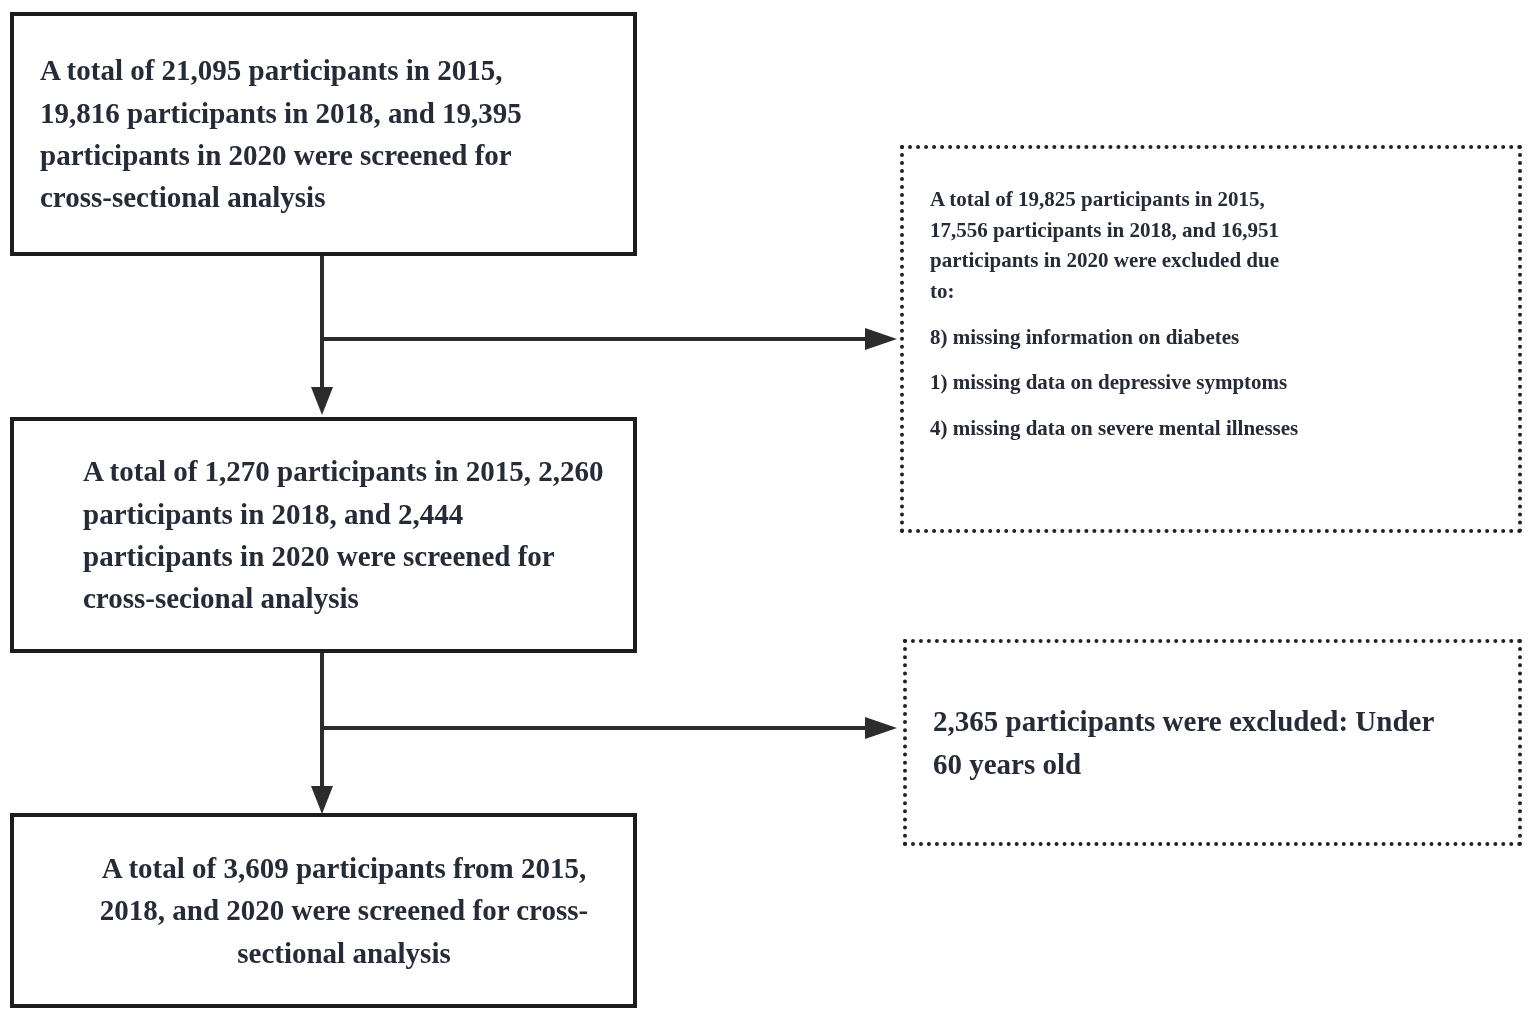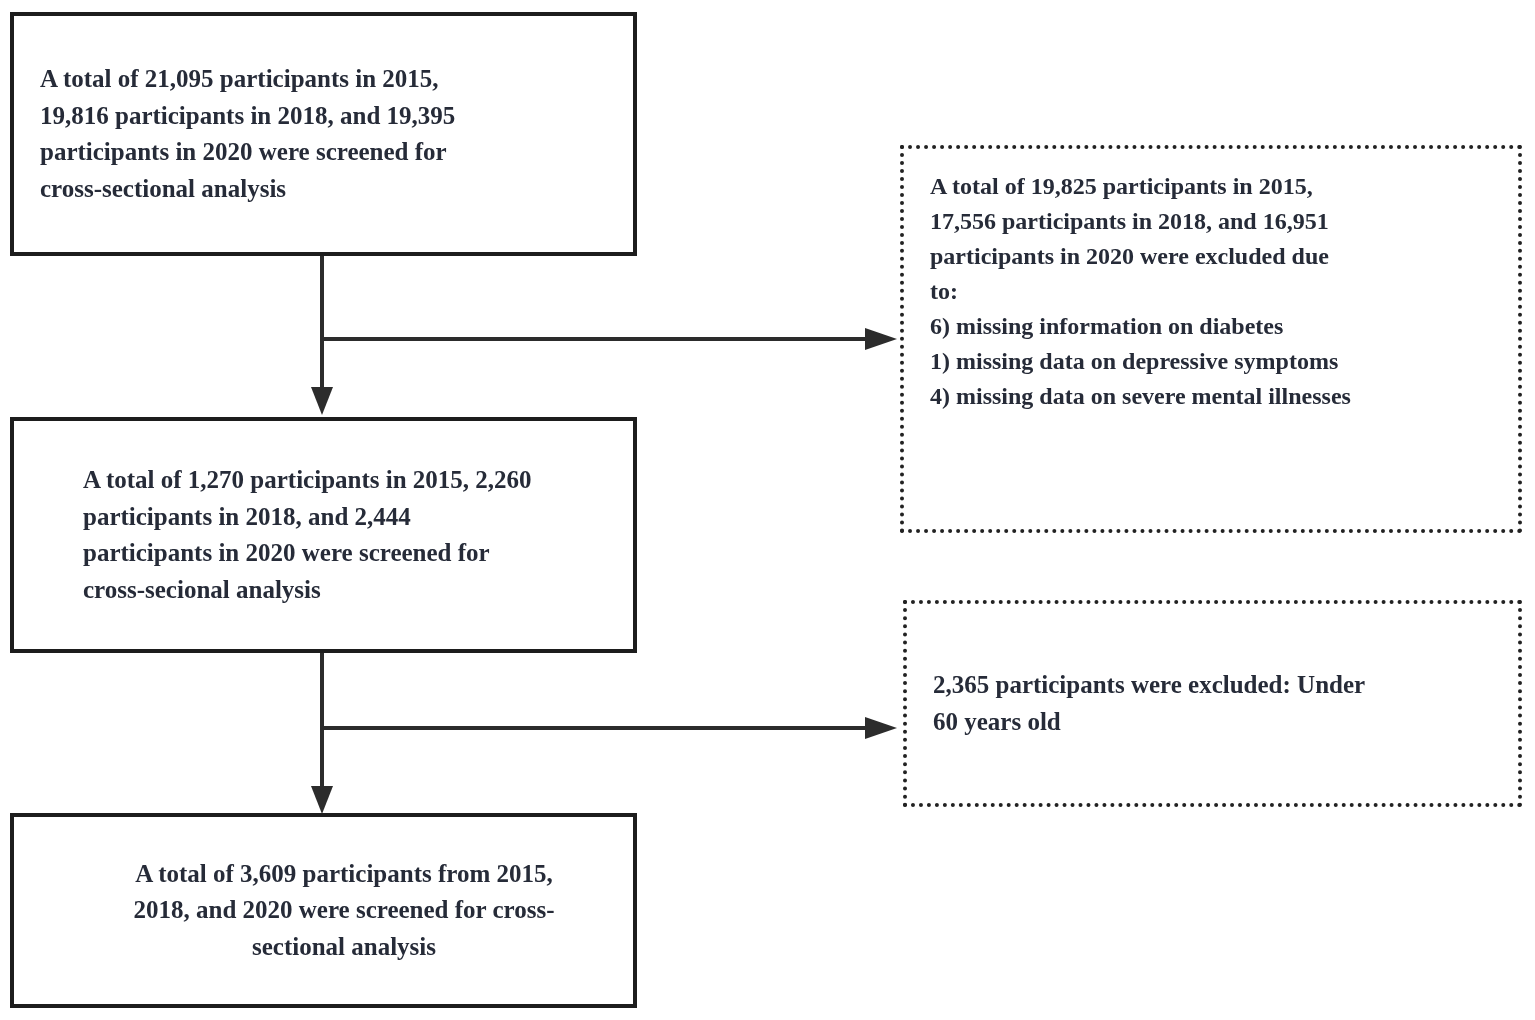--- a/index.html
+++ b/index.html
@@ -25,28 +25,28 @@
     display: flex;
     align-items: center;
   }
   .dashed-box {
     position: absolute;
     box-sizing: border-box;
     border: 4px dotted #222222;
     background: #ffffff;
   }
   .box-text {
-    font-size: 25px;
+    font-size: 29px;
     line-height: 1.46;
     white-space: pre-line;
   }
   .pad-left { padding: 10px 14px 10px 26px; width: 100%; }
   .center-text { text-align: center; width: 100%; padding: 10px 32px; box-sizing: border-box; margin-left: 41px; }
   .excl-content { padding: 20px 12px 16px 26px; }
-  .excl-item { font-size: 24px; line-height: 1.46; white-space: pre-line; }
+  .excl-item { font-size: 21px; line-height: 1.46; white-space: pre-line; margin-top: 15px; }
   .v-center { display: flex; align-items: center; }
   .line {
     position: absolute;
     background: #2c2c2c;
   }
   .arrowhead-down {
     position: absolute;
     width: 0; height: 0;
     border-left: 11px solid transparent;
     border-right: 11px solid transparent;
@@ -84,27 +84,27 @@
 2018, and 2020 were screened for cross-
 sectional analysis</div>
   </div>
 
   <div class="dashed-box" style="left:900px; top:145px; width:622px; height:388px;">
     <div class="excl-content">
       <div class="excl-item">A total of 19,825 participants in 2015,
 17,556 participants in 2018, and 16,951
 participants in 2020 were excluded due
 to:</div>
-      <div class="excl-item">6) missing information on diabetes</div>
+      <div class="excl-item">8) missing information on diabetes</div>
       <div class="excl-item">1) missing data on depressive symptoms</div>
       <div class="excl-item">4) missing data on severe mental illnesses</div>
     </div>
   </div>
 
-  <div class="dashed-box v-center" style="left:903px; top:600px; width:619px; height:207px;font-family:Liberation Serif, serif;">
+  <div class="dashed-box v-center" style="left:903px; top:639px; width:619px; height:207px;font-family:Liberation Serif, serif;">
     <div class="box-text pad-left">2,365 participants were excluded: Under
 60 years old</div>
   </div>
 
   <div class="line" style="left:320px; top:256px; width:4px; height:131px;"></div>
   <div class="arrowhead-down" style="left:311px; top:387px;"></div>
 
   <div class="line" style="left:322px; top:337px; width:544px; height:4px;"></div>
   <div class="arrowhead-right" style="left:865px; top:328px;"></div>
 

